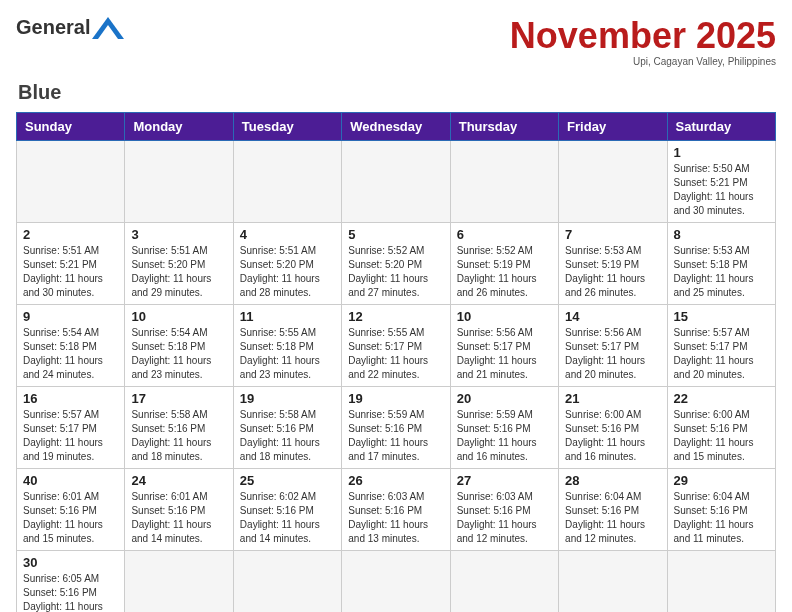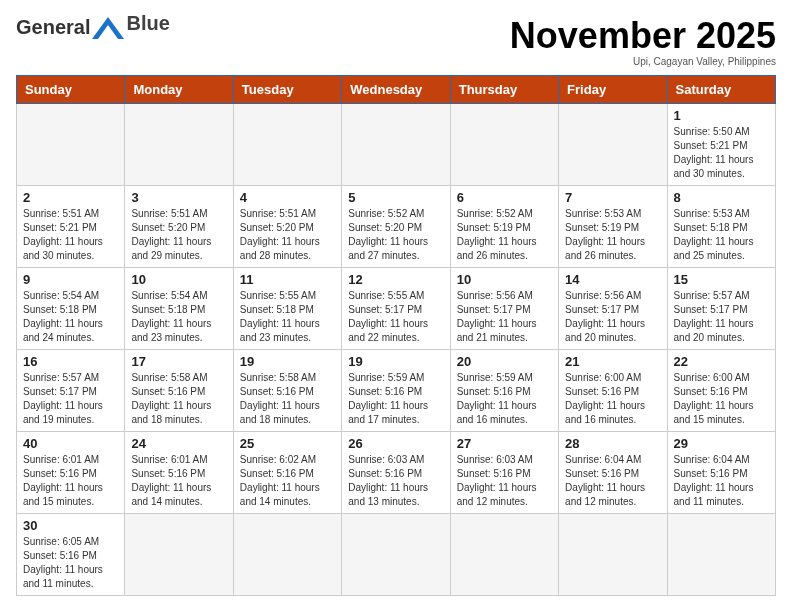--- a/index.html
+++ b/index.html
@@ -11,43 +11,44 @@
       padding: 16px;
     }
     .header-section {
       display: flex;
       justify-content: space-between;
       align-items: flex-start;
       margin-bottom: 8px;
     }
     .logo-area {
       display: flex;
-      flex-direction: row;
+      flex-direction: column;
       align-items: flex-start;
+      gap: 46px;
     }
     .title-area {
       text-align: right;
     }
     .month-title {
       font-size: 36px;
       font-weight: bold;
-      color: #000000;
+      color: #b91c1c;
       line-height: 1.1;
     }
     .location-title {
       font-size: 10px;
       color: #555;
     }
     .calendar-table {
       width: 100%;
       border-collapse: collapse;
       border: 1px solid #ccc;
     }
     .calendar-table th {
-      background-color: #c2410c;
+      background-color: #4c1d95;
       color: #fff;
       font-size: 13px;
       font-weight: bold;
       text-align: left;
       padding: 6px 8px;
       border: 1px solid #2a6ab5;
     }
     .calendar-table td {
       border: 1px solid #ccc;
       vertical-align: top;

